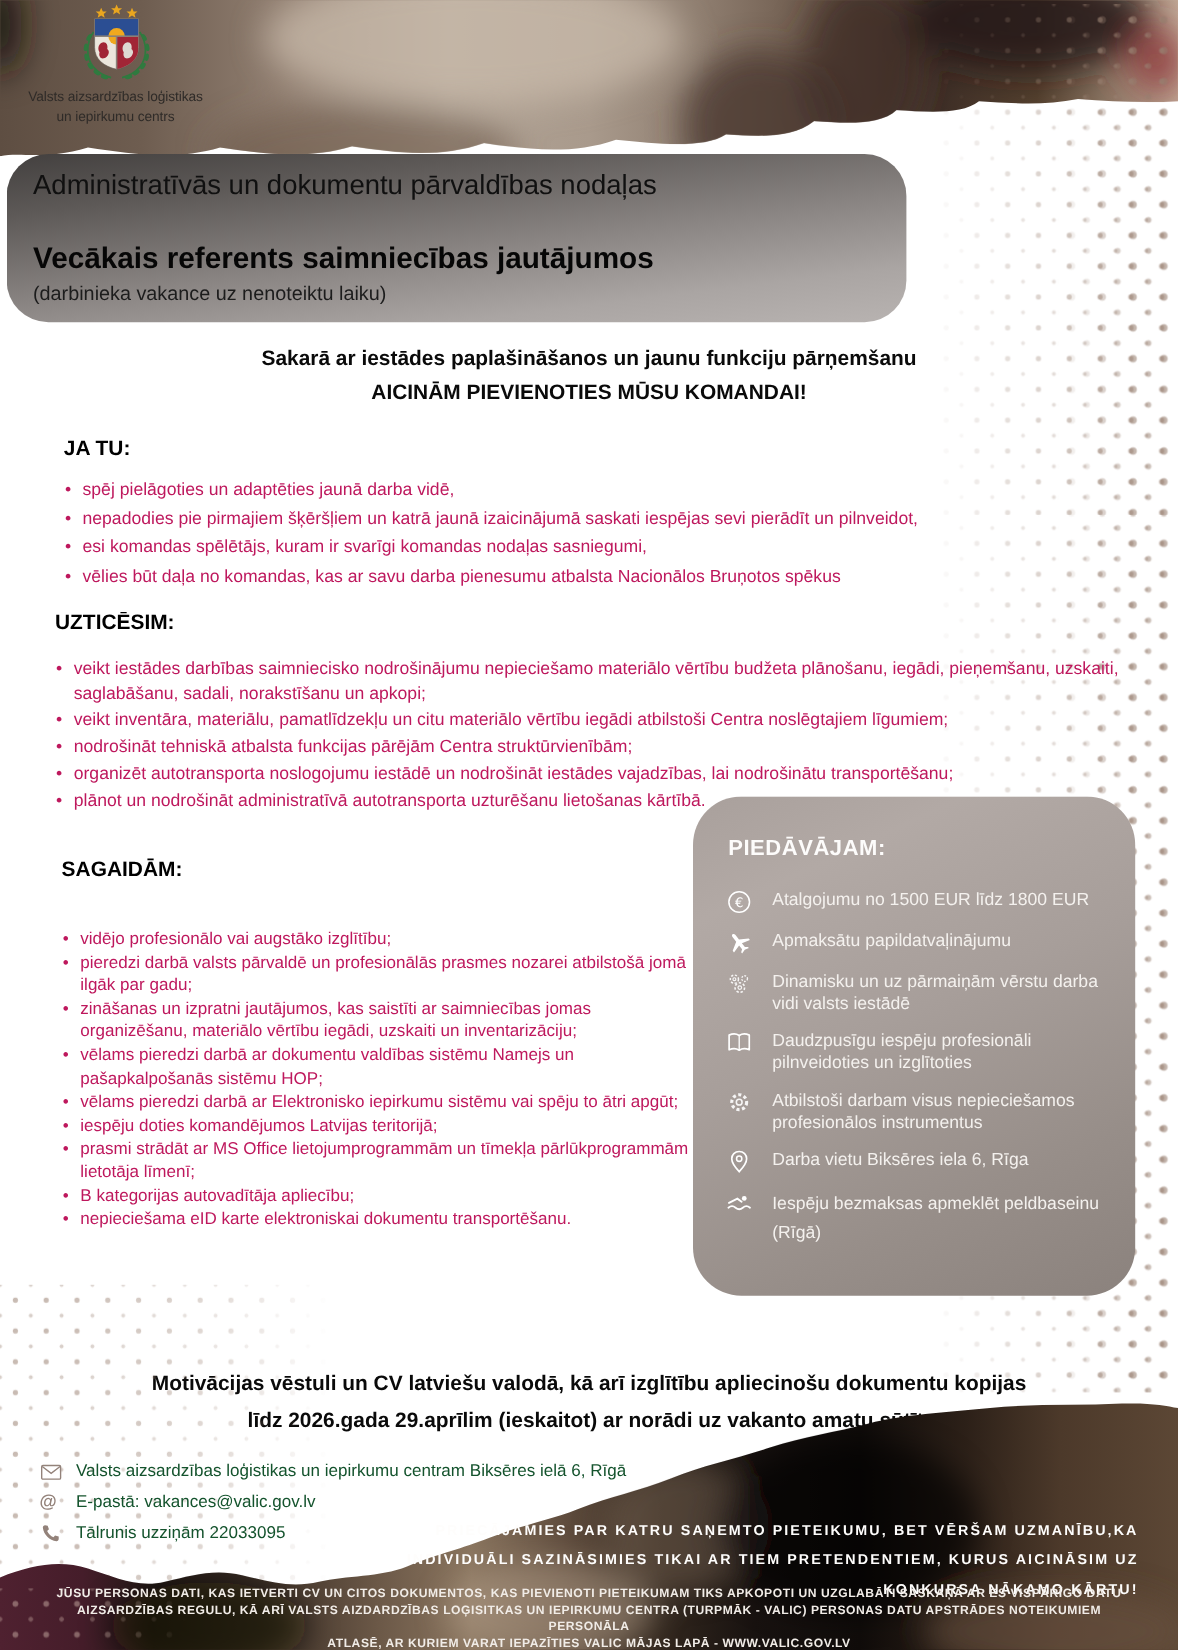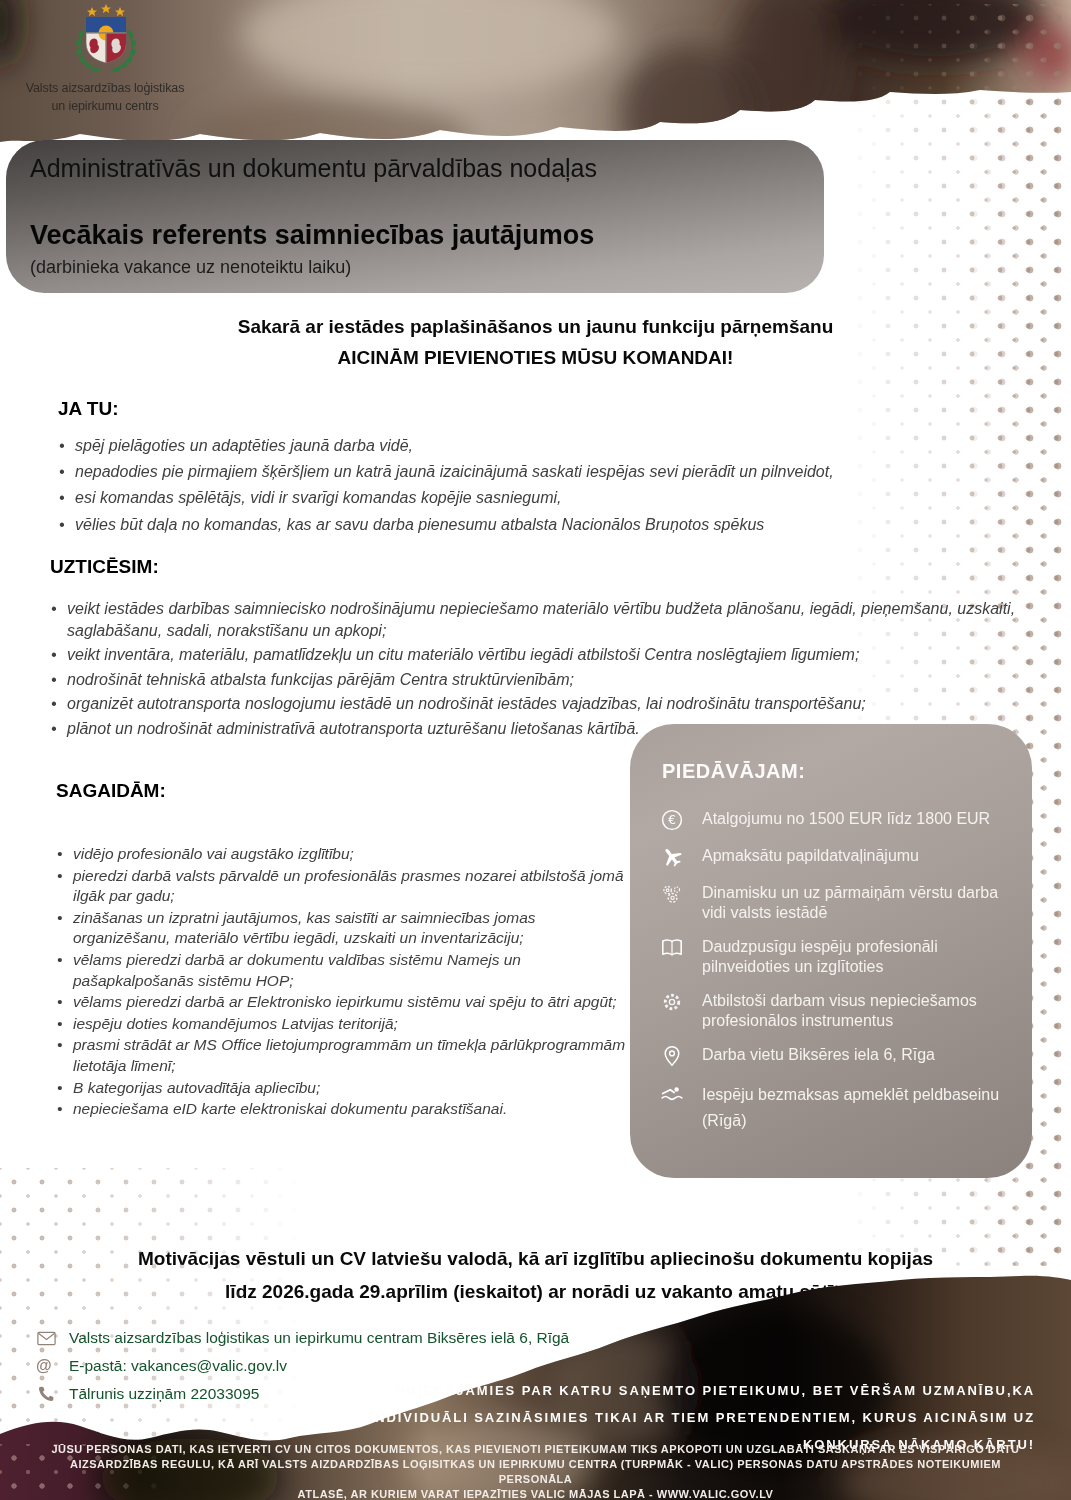--- a/index.html
+++ b/index.html
@@ -43,21 +43,21 @@
   .header-box .title{position:absolute;left:24px;top:80px;font-size:27px;font-weight:bold;color:#060606;}
   .header-box .subtitle{position:absolute;left:24px;top:117px;font-size:18px;color:#1c1c1c;}
 
   
   .intro{left:0;top:311px;width:1071px;text-align:center;font-size:19px;font-weight:bold;line-height:31px;color:#0a0a0a;}
   .apply{left:0;top:1242px;width:1071px;text-align:center;font-size:19px;font-weight:bold;line-height:33px;color:#0a0a0a;}
 
   
   section h3{margin:0;font-size:19px;font-weight:bold;color:#000;}
   section ul{margin:0;padding:0;list-style:none;}
-  section li{position:relative;padding-left:17px;color:#404040;font-style:italic;}
+  section li{position:relative;padding-left:17px;color:#be185d;}
   section li::before{content:"\2022";position:absolute;left:1px;top:0;}
   .ja-tu{left:58px;top:398px;width:975px;}
   .ja-tu ul{margin-top:14px;}
   .ja-tu li{font-size:16px;line-height:1.45;margin-bottom:3px;}
   .uzticesim{left:50px;top:556px;width:1002px;}
   .uzticesim ul{margin-top:20px;}
   .uzticesim li{font-size:16px;line-height:1.35;margin-bottom:3px;}
   .sagaidam{left:56px;top:780px;width:580px;}
   .sagaidam ul{margin-top:42px;}
   .sagaidam li{font-size:15.5px;line-height:1.33;margin-bottom:1px;}
@@ -181,21 +181,21 @@
   <div class="abs intro">
     <div>Sakarā ar iestādes paplašināšanos un jaunu funkciju pārņemšanu</div>
     <div>AICINĀM PIEVIENOTIES MŪSU KOMANDAI!</div>
   </div>
 
   <section class="abs ja-tu">
     <h3>JA TU:</h3>
     <ul>
       <li>spēj pielāgoties un adaptēties jaunā darba vidē,</li>
       <li>nepadodies pie pirmajiem šķēršļiem un katrā jaunā izaicinājumā saskati iespējas sevi pierādīt un pilnveidot,</li>
-      <li>esi komandas spēlētājs, vidi ir svarīgi komandas kopējie sasniegumi,</li>
+      <li>esi komandas spēlētājs, kuram ir svarīgi komandas nodaļas sasniegumi,</li>
       <li>vēlies būt daļa no komandas, kas ar savu darba pienesumu atbalsta Nacionālos Bruņotos spēkus</li>
     </ul>
   </section>
 
   <section class="abs uzticesim">
     <h3>UZTICĒSIM:</h3>
     <ul>
       <li>veikt iestādes darbības saimniecisko nodrošinājumu nepieciešamo materiālo vērtību budžeta plānošanu, iegādi, pieņemšanu, uzskaiti, saglabāšanu, sadali, norakstīšanu un apkopi;</li>
       <li>veikt inventāra, materiālu, pamatlīdzekļu un citu materiālo vērtību iegādi atbilstoši Centra noslēgtajiem līgumiem;</li>
       <li>nodrošināt tehniskā atbalsta funkcijas pārējām Centra struktūrvienībām;</li>
@@ -208,21 +208,21 @@
     <h3>SAGAIDĀM:</h3>
     <ul>
       <li>vidējo profesionālo vai augstāko izglītību;</li>
       <li>pieredzi darbā valsts pārvaldē un profesionālās prasmes nozarei atbilstošā jomā ilgāk par gadu;</li>
       <li>zināšanas un izpratni jautājumos, kas saistīti ar saimniecības jomas organizēšanu, materiālo vērtību iegādi, uzskaiti un inventarizāciju;</li>
       <li>vēlams pieredzi darbā ar dokumentu valdības sistēmu Namejs un pašapkalpošanās sistēmu HOP;</li>
       <li>vēlams pieredzi darbā ar Elektronisko iepirkumu sistēmu vai spēju to ātri apgūt;</li>
       <li>iespēju doties komandējumos Latvijas teritorijā;</li>
       <li>prasmi strādāt ar MS Office lietojumprogrammām un tīmekļa pārlūkprogrammām lietotāja līmenī;</li>
       <li>B kategorijas autovadītāja apliecību;</li>
-      <li>nepieciešama eID karte elektroniskai dokumentu parakstīšanai.</li>
+      <li>nepieciešama eID karte elektroniskai dokumentu transportēšanu.</li>
     </ul>
   </section>
 
   <aside class="abs offer-box">
     <h3>PIEDĀVĀJAM:</h3>
 
     <div class="offer-row">
       <svg class="offer-ic" width="24" height="24" viewBox="0 0 22 22">
           <circle cx="11" cy="11" r="8.6" fill="none" stroke="#fff" stroke-width="1.3"></circle>
           <text x="11" y="15" text-anchor="middle" font-size="11" fill="#fff" font-family="DejaVu Sans">€</text>

